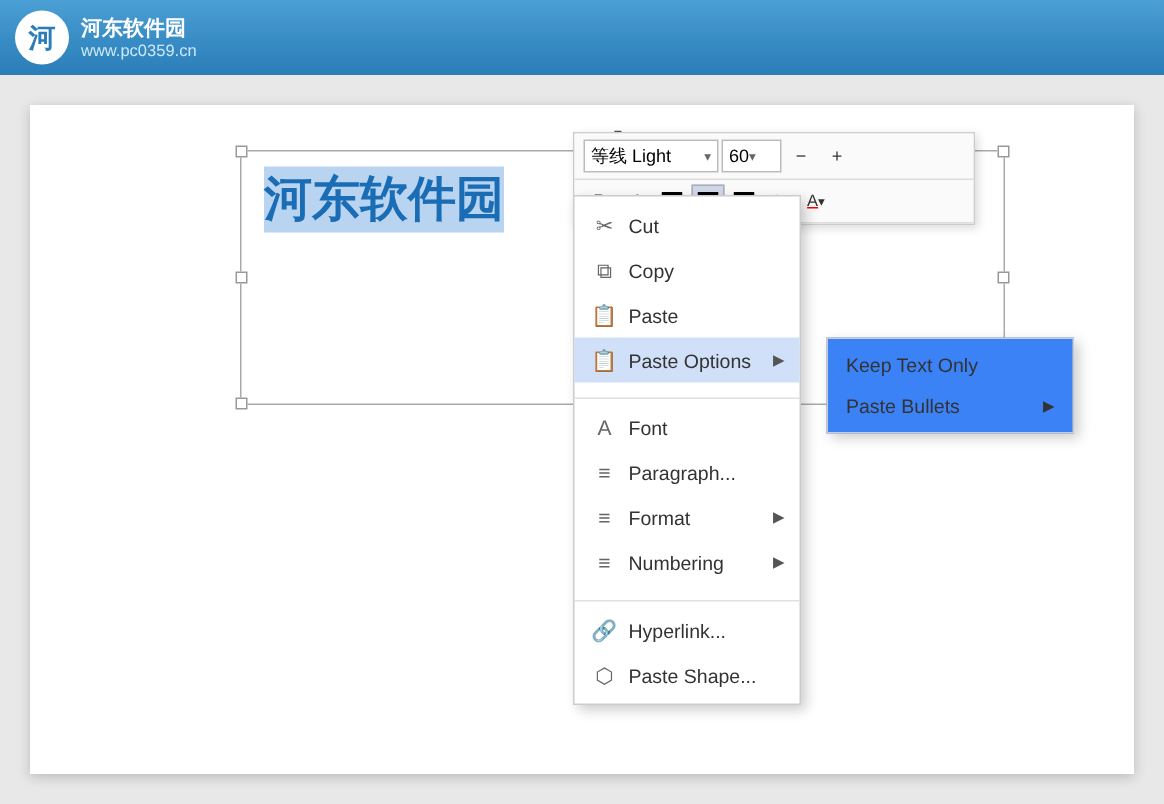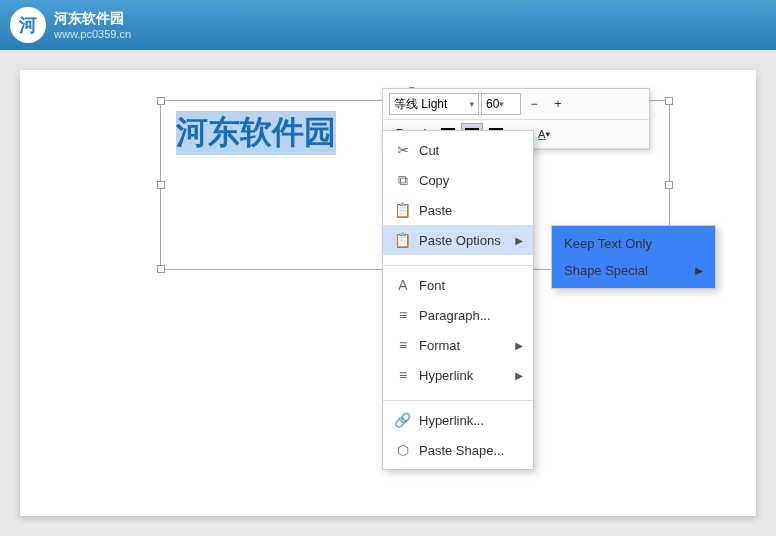--- a/index.html
+++ b/index.html
@@ -376,38 +376,38 @@
         <span class="icon">≡</span>
         <span>Paragraph...</span>
       </div>
       <div class="menu-item">
         <span class="icon">≡</span>
         <span>Format</span>
         <span class="arrow">▶</span>
       </div>
       <div class="menu-item">
         <span class="icon">≡</span>
-        <span>Hyperlink</span>
+        <span>Numbering</span>
         <span class="arrow">▶</span>
       </div>
       <div class="menu-spacer"></div>
       <div class="menu-item separator-above">
         <span class="icon">🔗</span>
         <span>Hyperlink...</span>
       </div>
       <div class="menu-item">
         <span class="icon">⬡</span>
         <span>Paste Shape...</span>
       </div>
     </div>
 
     <div class="submenu">
       <div class="submenu-item">
         <span>Keep Text Only</span>
       </div>
       <div class="submenu-item">
-        <span>Shape Special</span>
+        <span>Paste Bullets</span>
         <span class="arrow">▶</span>
       </div>
     </div>
 
   </div>
 </div>
 
 </body></html>

